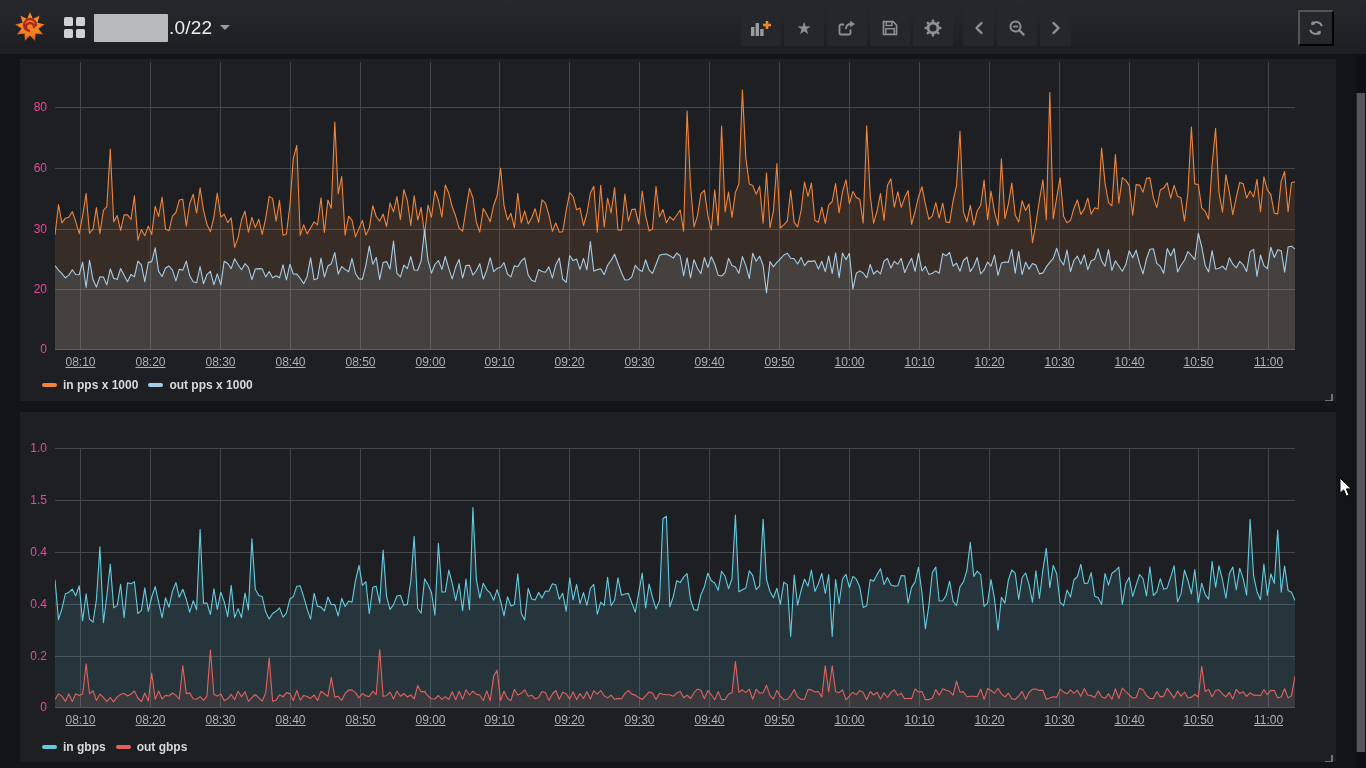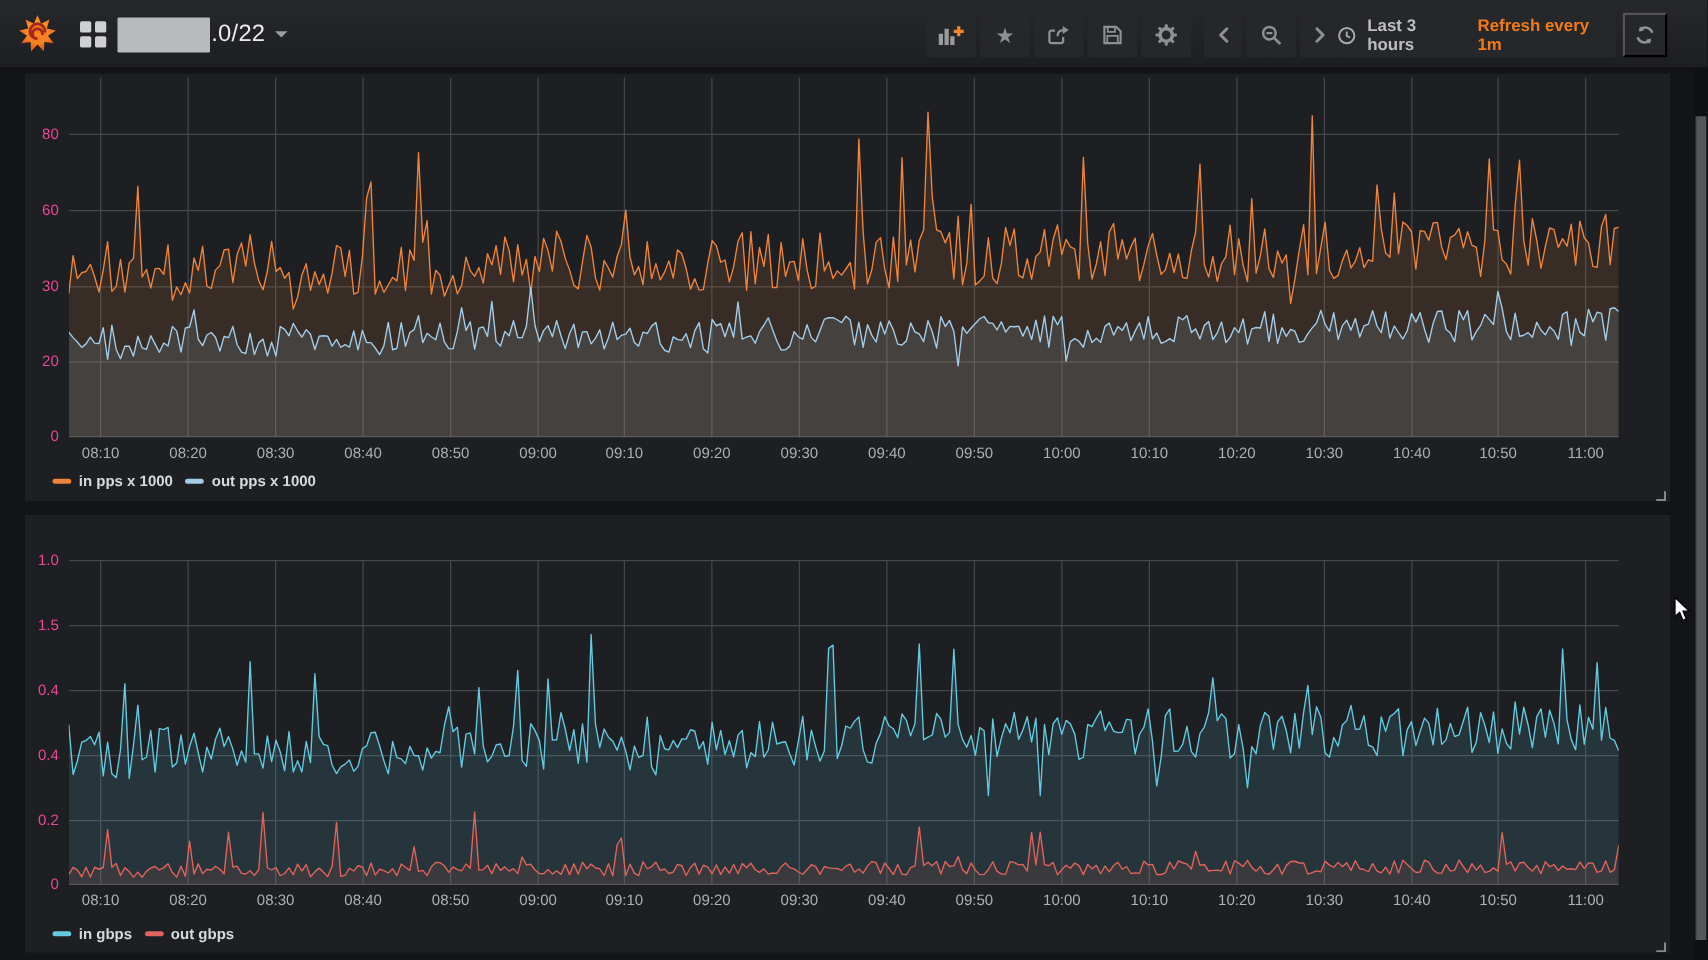--- a/index.html
+++ b/index.html
@@ -44,21 +44,21 @@
   .panel-title { position:absolute; left:0; top:8px; width:100%; text-align:center;
     color:#d8d9da; font-size:13px; font-weight:700; cursor:pointer; }
   .plot { position:absolute; cursor:crosshair; }
   .p1plot { left:35px; top:3px; width:1240px; height:288px; }
   .p2plot { left:35px; top:36px; width:1240px; height:260px; }
   .ylabels { position:absolute; left:0; width:30px; }
   .p1y { top:3px; height:288px; } .p2y { top:36px; height:260px; }
   .ytick { position:absolute; right:3px; font-size:12px; color:#ec4899; }
   .xlabels { position:absolute; left:35px; width:1240px; height:16px; }
   .p1x { top:296px; } .p2x { top:301px; }
-  .xtick { position:absolute; width:60px; text-align:center; font-size:12px; color:#aeb0b4; }
+  .xtick { position:absolute; width:60px; text-align:center; font-size:12px; color:#aeb0b4;text-decoration:underline; }
   .legend { position:absolute; left:22px; display:flex; gap:10px; }
   .p1leg { top:319px; } .p2leg { top:328px; }
   .legend-item { display:flex; align-items:center; gap:6px; cursor:pointer; }
   .swatch { width:15px; height:4px; border-radius:2px; }
   .legend-label { color:#d8d9da; font-size:12px; font-weight:700; }
   .resize { position:absolute; right:3px; bottom:3px; width:10px; height:10px; cursor:nwse-resize; }
 
   
   .scroll-track { position:absolute; left:1355px; top:55px; width:11px; height:713px; background:#0f1013; }
   .scroll-thumb { position:absolute; left:1356px; top:93px; width:9px; height:659px;
@@ -154,28 +154,20 @@
           <line x1="11.3" y1="11.3" x2="15.6" y2="15.6" stroke="#8f9094" stroke-width="2.2" stroke-linecap="round"></line>
         </svg>
       </button>
       <button class="tbtn narrow">
         <svg width="12" height="14" viewBox="0 0 12 14">
           <polyline points="3.5,2 8.5,7 3.5,12" fill="none" stroke="#8f9094" stroke-width="2.4" stroke-linecap="round" stroke-linejoin="round"></polyline>
         </svg>
       </button>
     </div>
 
-    <div class="tpicker">
-      <svg width="15" height="15" viewBox="0 0 16 16">
-        <circle cx="8" cy="8" r="6.6" fill="none" stroke="#a9aaae" stroke-width="1.7"></circle>
-        <polyline points="8,4.5 8,8.5 10.8,9.6" fill="none" stroke="#a9aaae" stroke-width="1.6"></polyline>
-      </svg>
-      <span class="trange">Last 3 hours</span>
-      <span class="refresh-txt" id="refreshTxt" style="color: rgb(239, 123, 24);">Refresh every 1m</span>
-    </div>
     <button class="trefresh">
       <svg width="17" height="16" viewBox="0 0 17 16">
         <path d="M13.9,6.2 A6,6 0 0 0 3.6,4.2" fill="none" stroke="#8f9094" stroke-width="2"></path>
         <polygon points="3.9,0.9 3.3,5.4 7.6,4.1" fill="#8f9094"></polygon>
         <path d="M2.1,9.8 A6,6 0 0 0 12.4,11.8" fill="none" stroke="#8f9094" stroke-width="2"></path>
         <polygon points="12.1,15.1 12.7,10.6 8.4,11.9" fill="#8f9094"></polygon>
       </svg>
     </button>
   </header>
 

